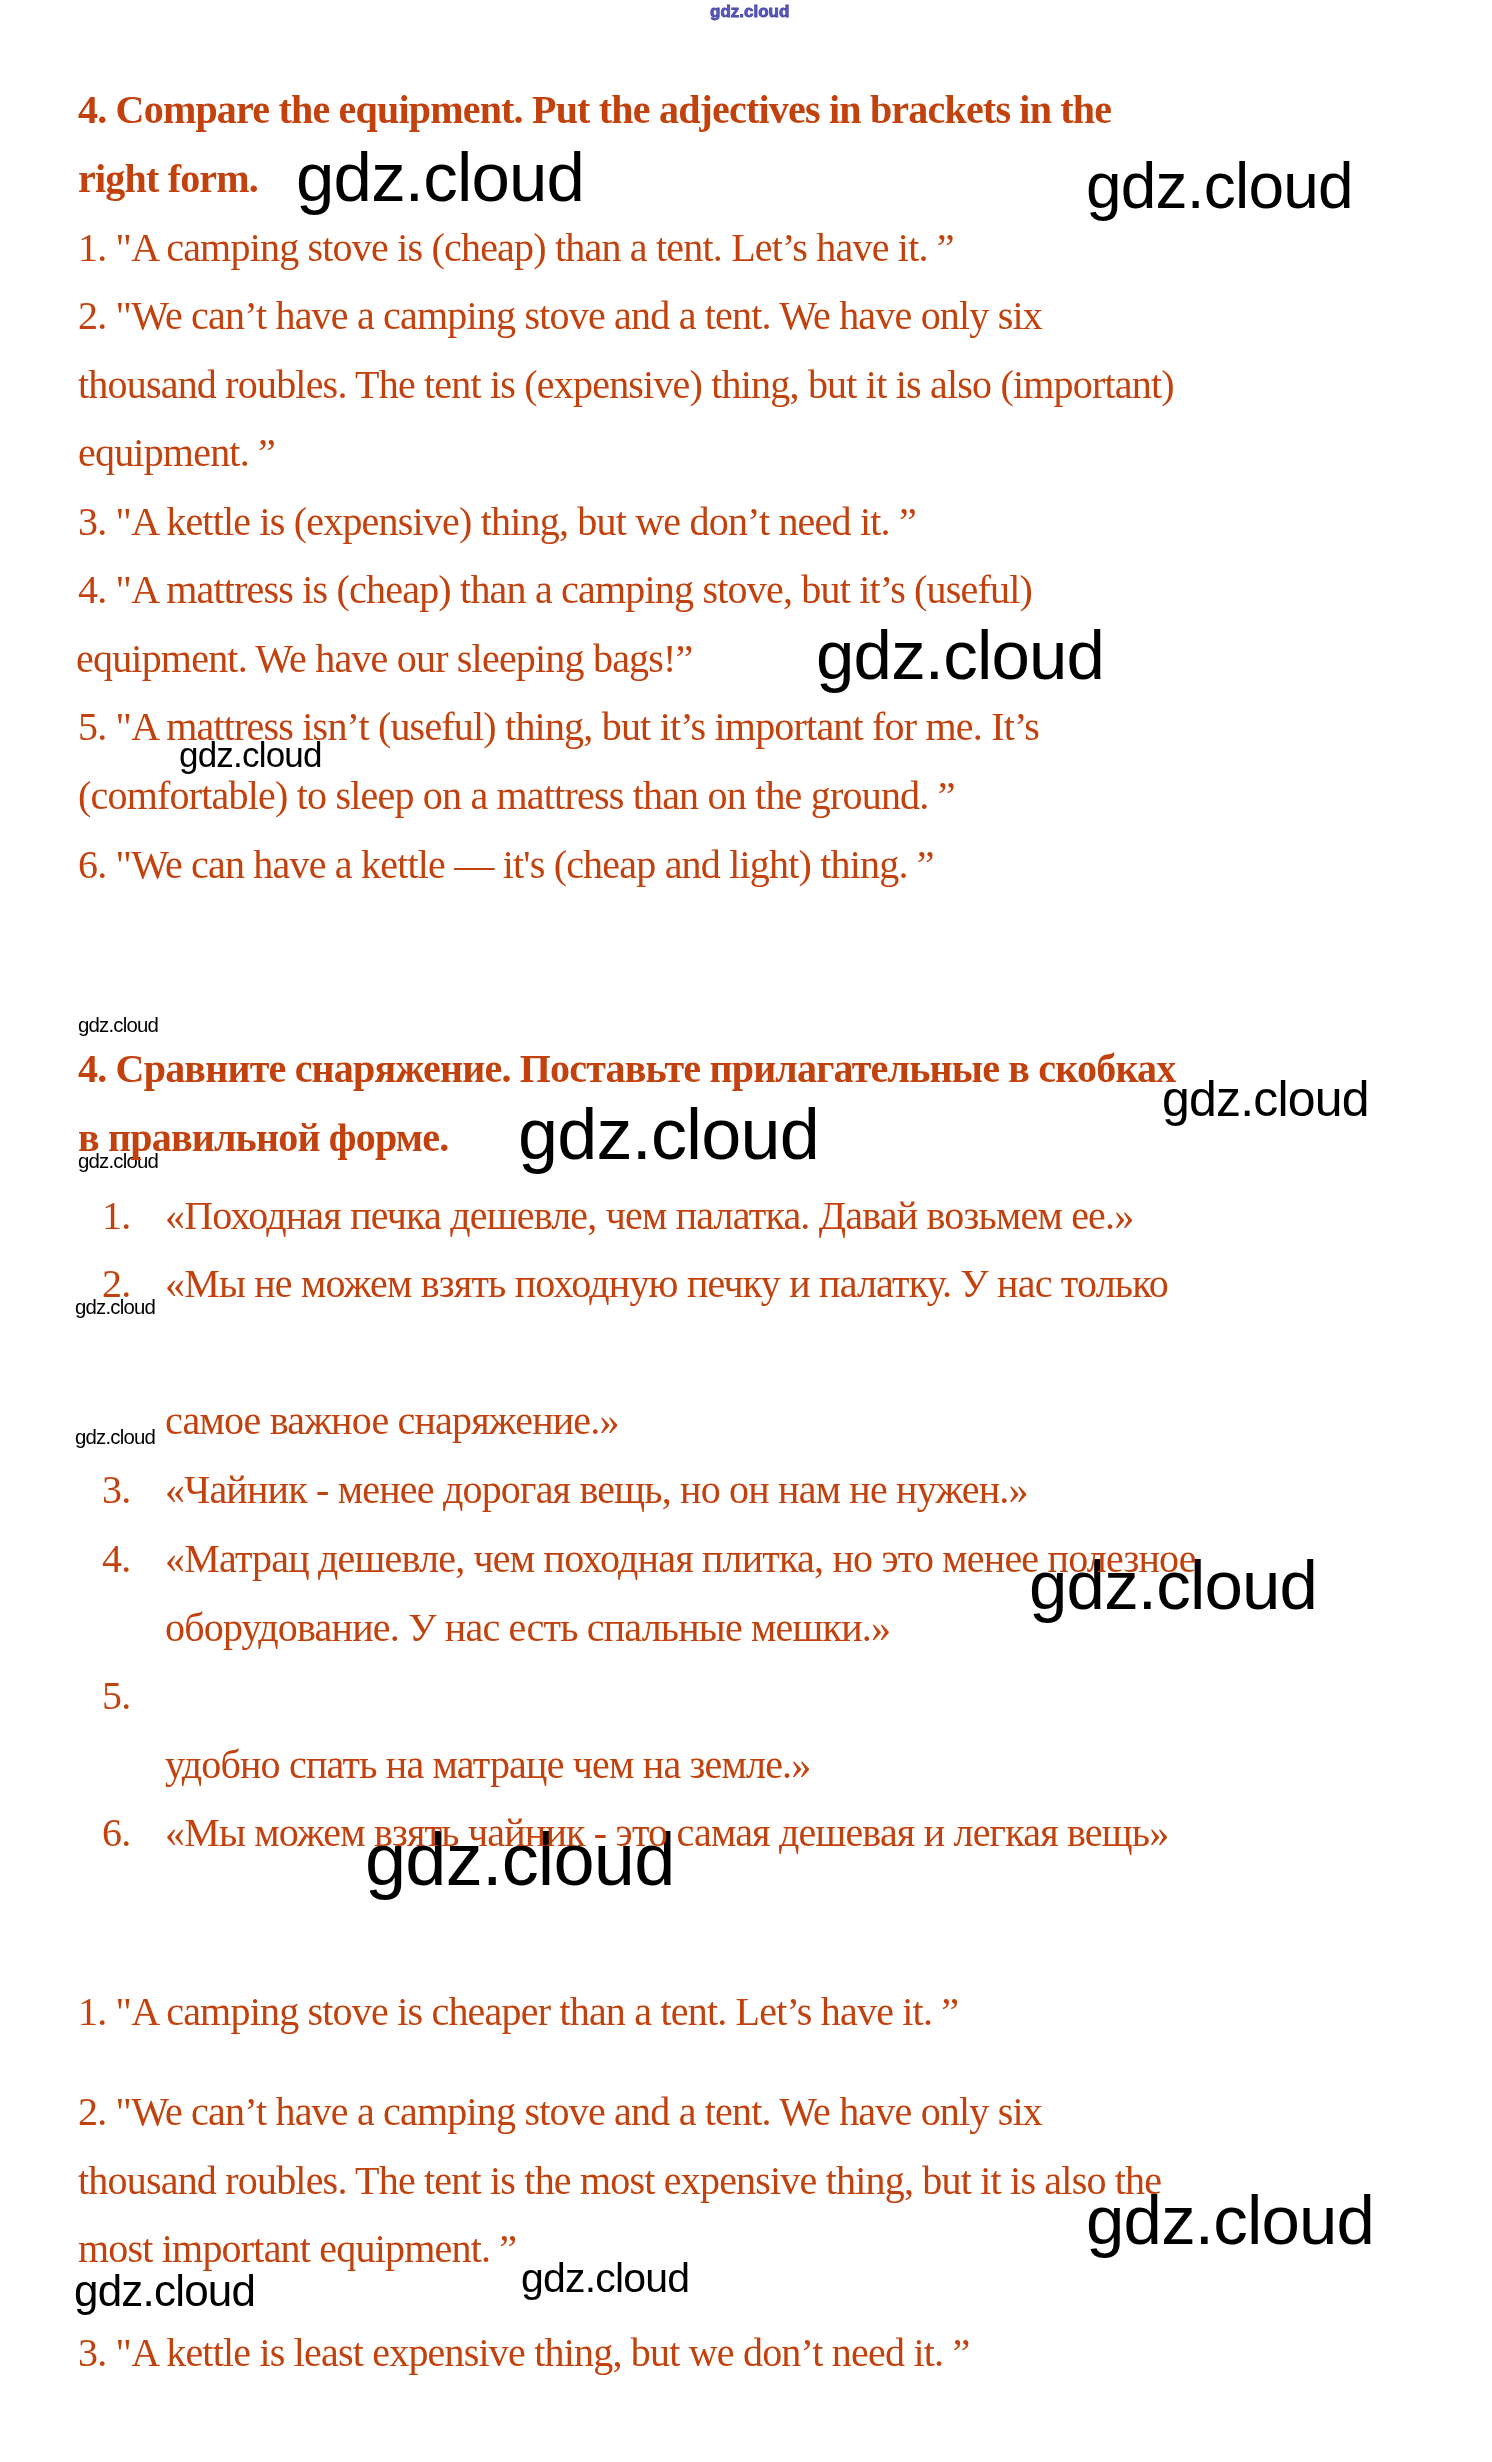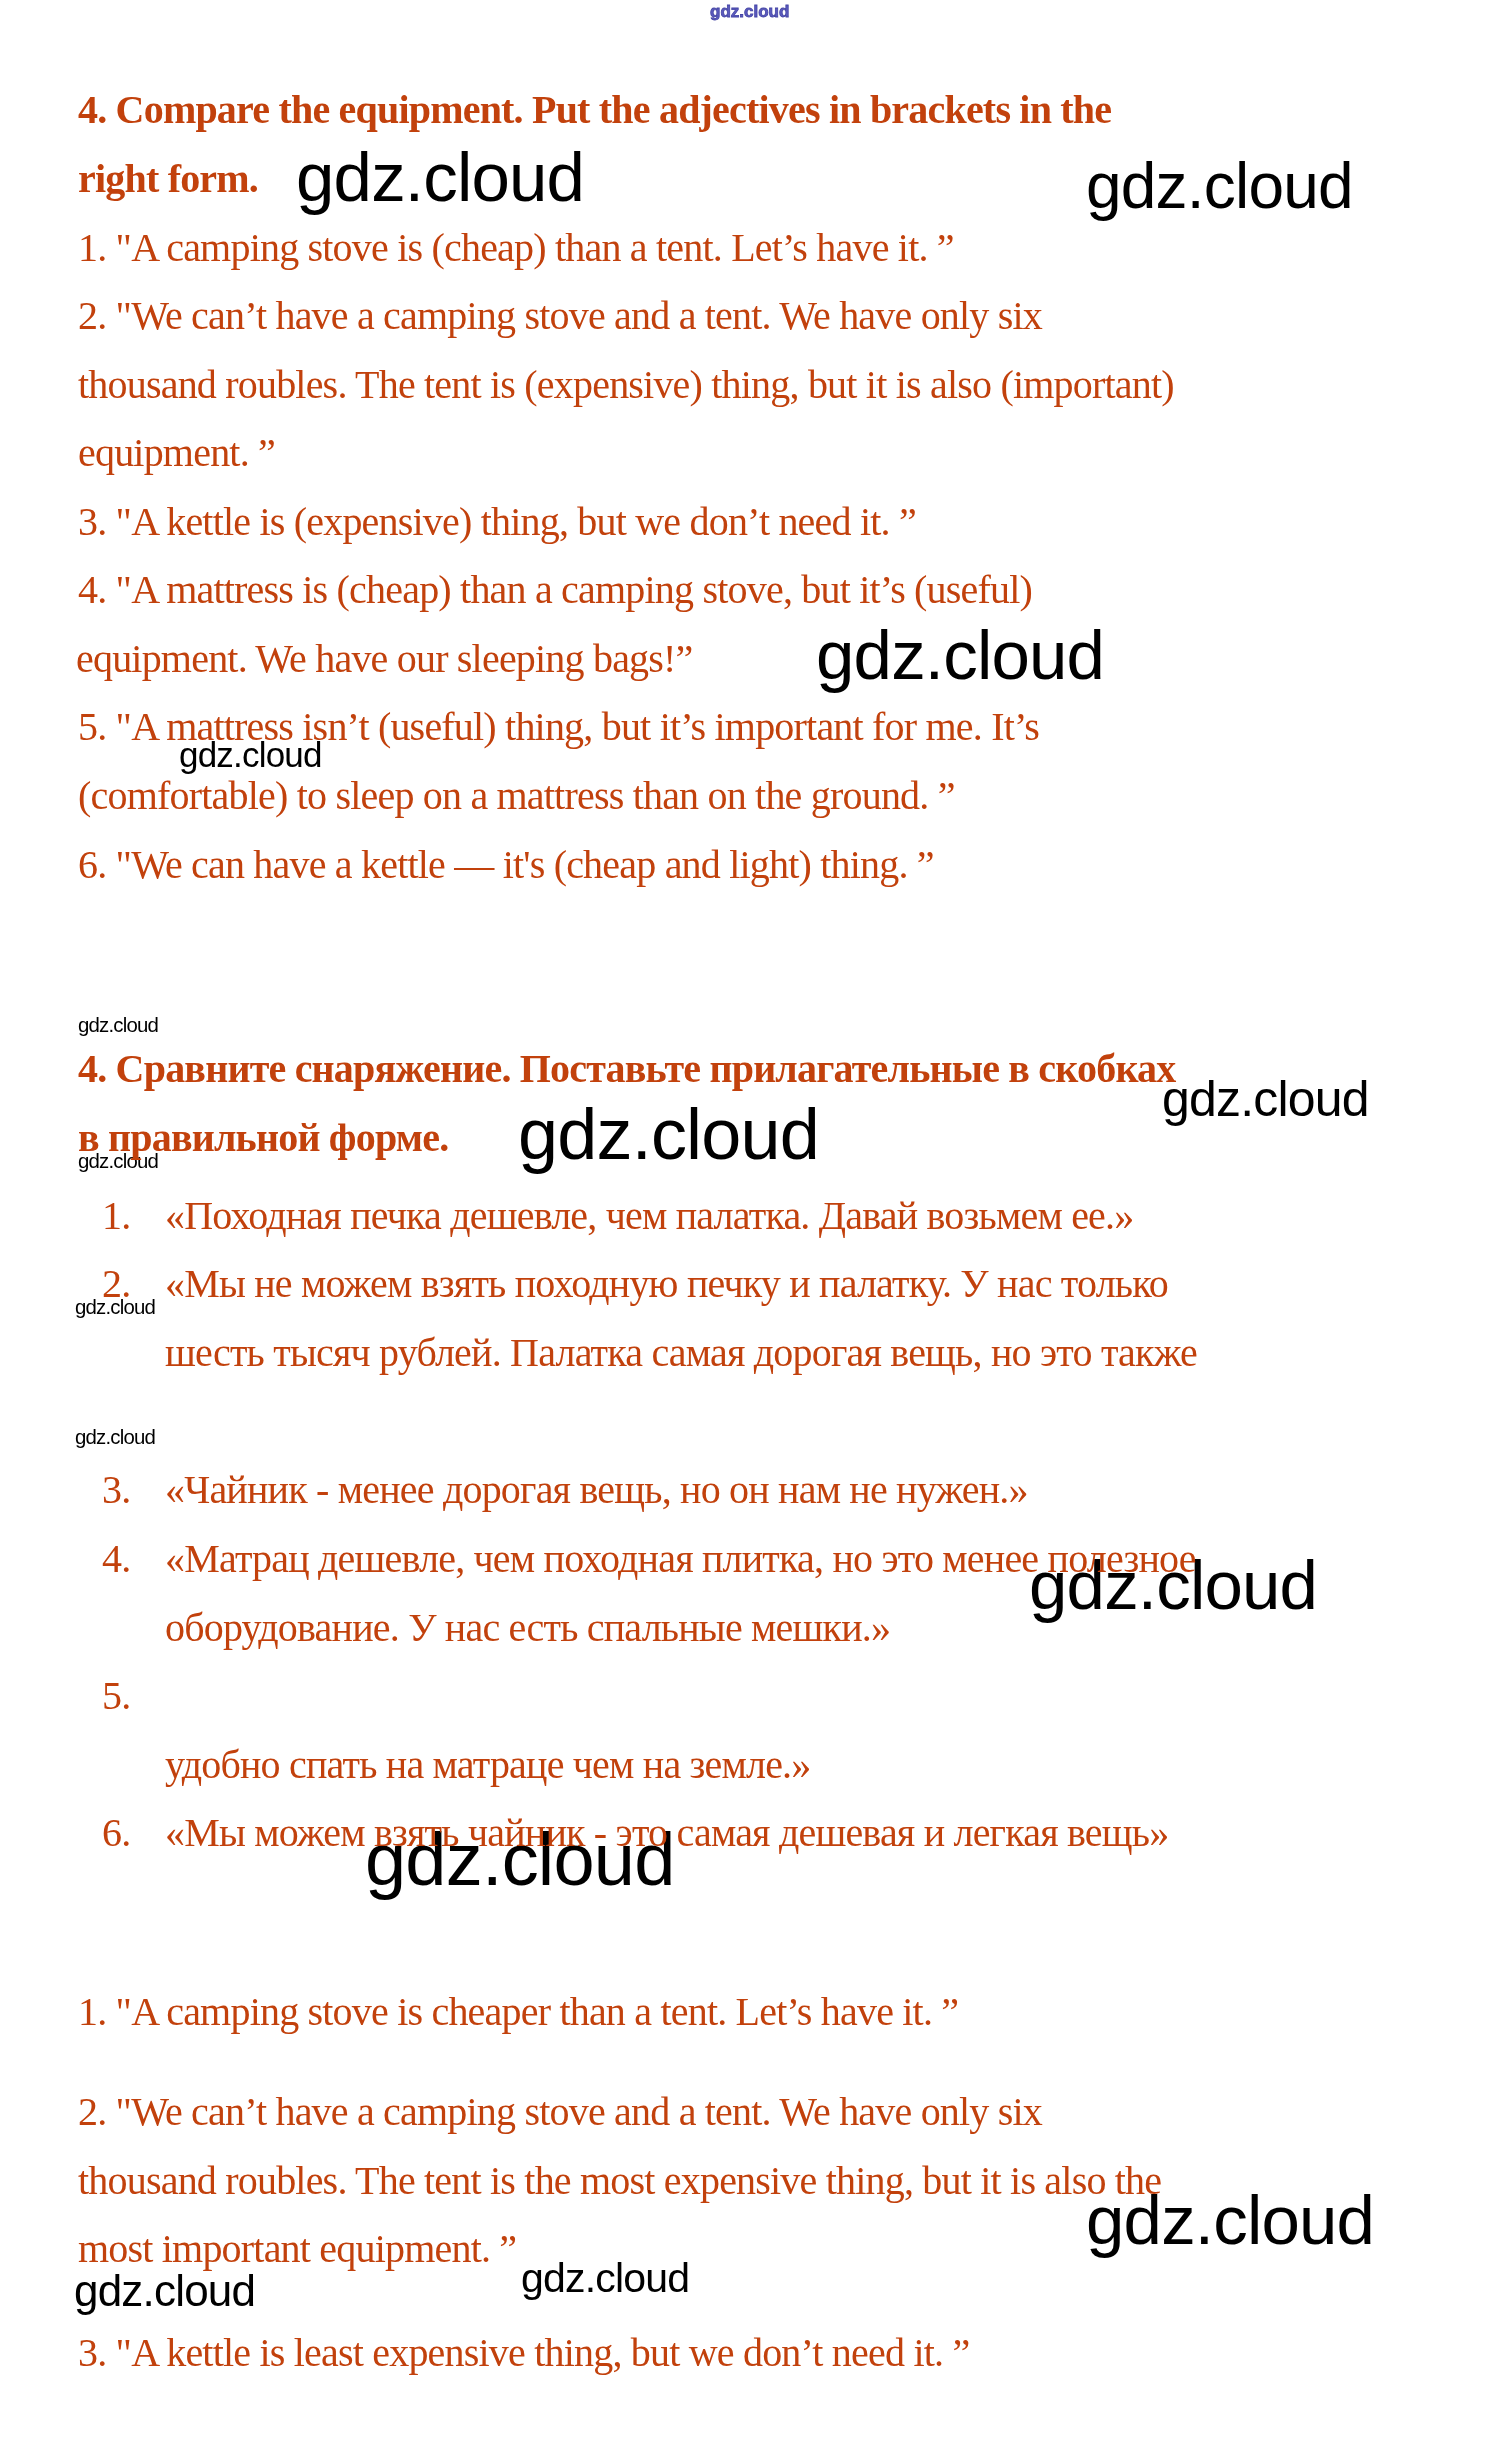--- a/index.html
+++ b/index.html
@@ -75,21 +75,21 @@
   <div class="ln" style="left:78px;top:830px;">6. "We can have a kettle — it's (cheap and light) thing. ”</div>
 
   <div class="ln b" style="left:78px;top:1034px;">4. Сравните снаряжение. Поставьте прилагательные в скобках</div>
   <div class="ln b" style="left:78px;top:1103px;">в правильной форме.</div>
 
   <div class="ln" style="left:102px;top:1181px;">1.</div>
   <div class="ln" style="left:165px;top:1181px;">«Походная печка дешевле, чем палатка. Давай возьмем ее.»</div>
 
   <div class="ln" style="left:102px;top:1249px;">2.</div>
   <div class="ln" style="left:165px;top:1249px;">«Мы не можем взять походную печку и палатку. У нас только</div>
-  <div class="ln" style="left:165px;top:1318px;">шесть тысяч рублей. Палатка самая дорогая вещь, но это также</div>
+  <div class="ln" style="left:165px;top:1386px;">самое важное снаряжение.»</div>
 
   <div class="ln" style="left:102px;top:1455px;">3.</div>
   <div class="ln" style="left:165px;top:1455px;">«Чайник - менее дорогая вещь, но он нам не нужен.»</div>
 
   <div class="ln" style="left:102px;top:1524px;">4.</div>
   <div class="ln" style="left:165px;top:1524px;">«Матрац дешевле, чем походная плитка, но это менее полезное</div>
   <div class="ln" style="left:165px;top:1593px;">оборудование. У нас есть спальные мешки.»</div>
 
   <div class="ln" style="left:102px;top:1661px;">5.</div>
   <div class="ln" style="left:165px;top:1730px;">удобно спать на матраце чем на земле.»</div>

